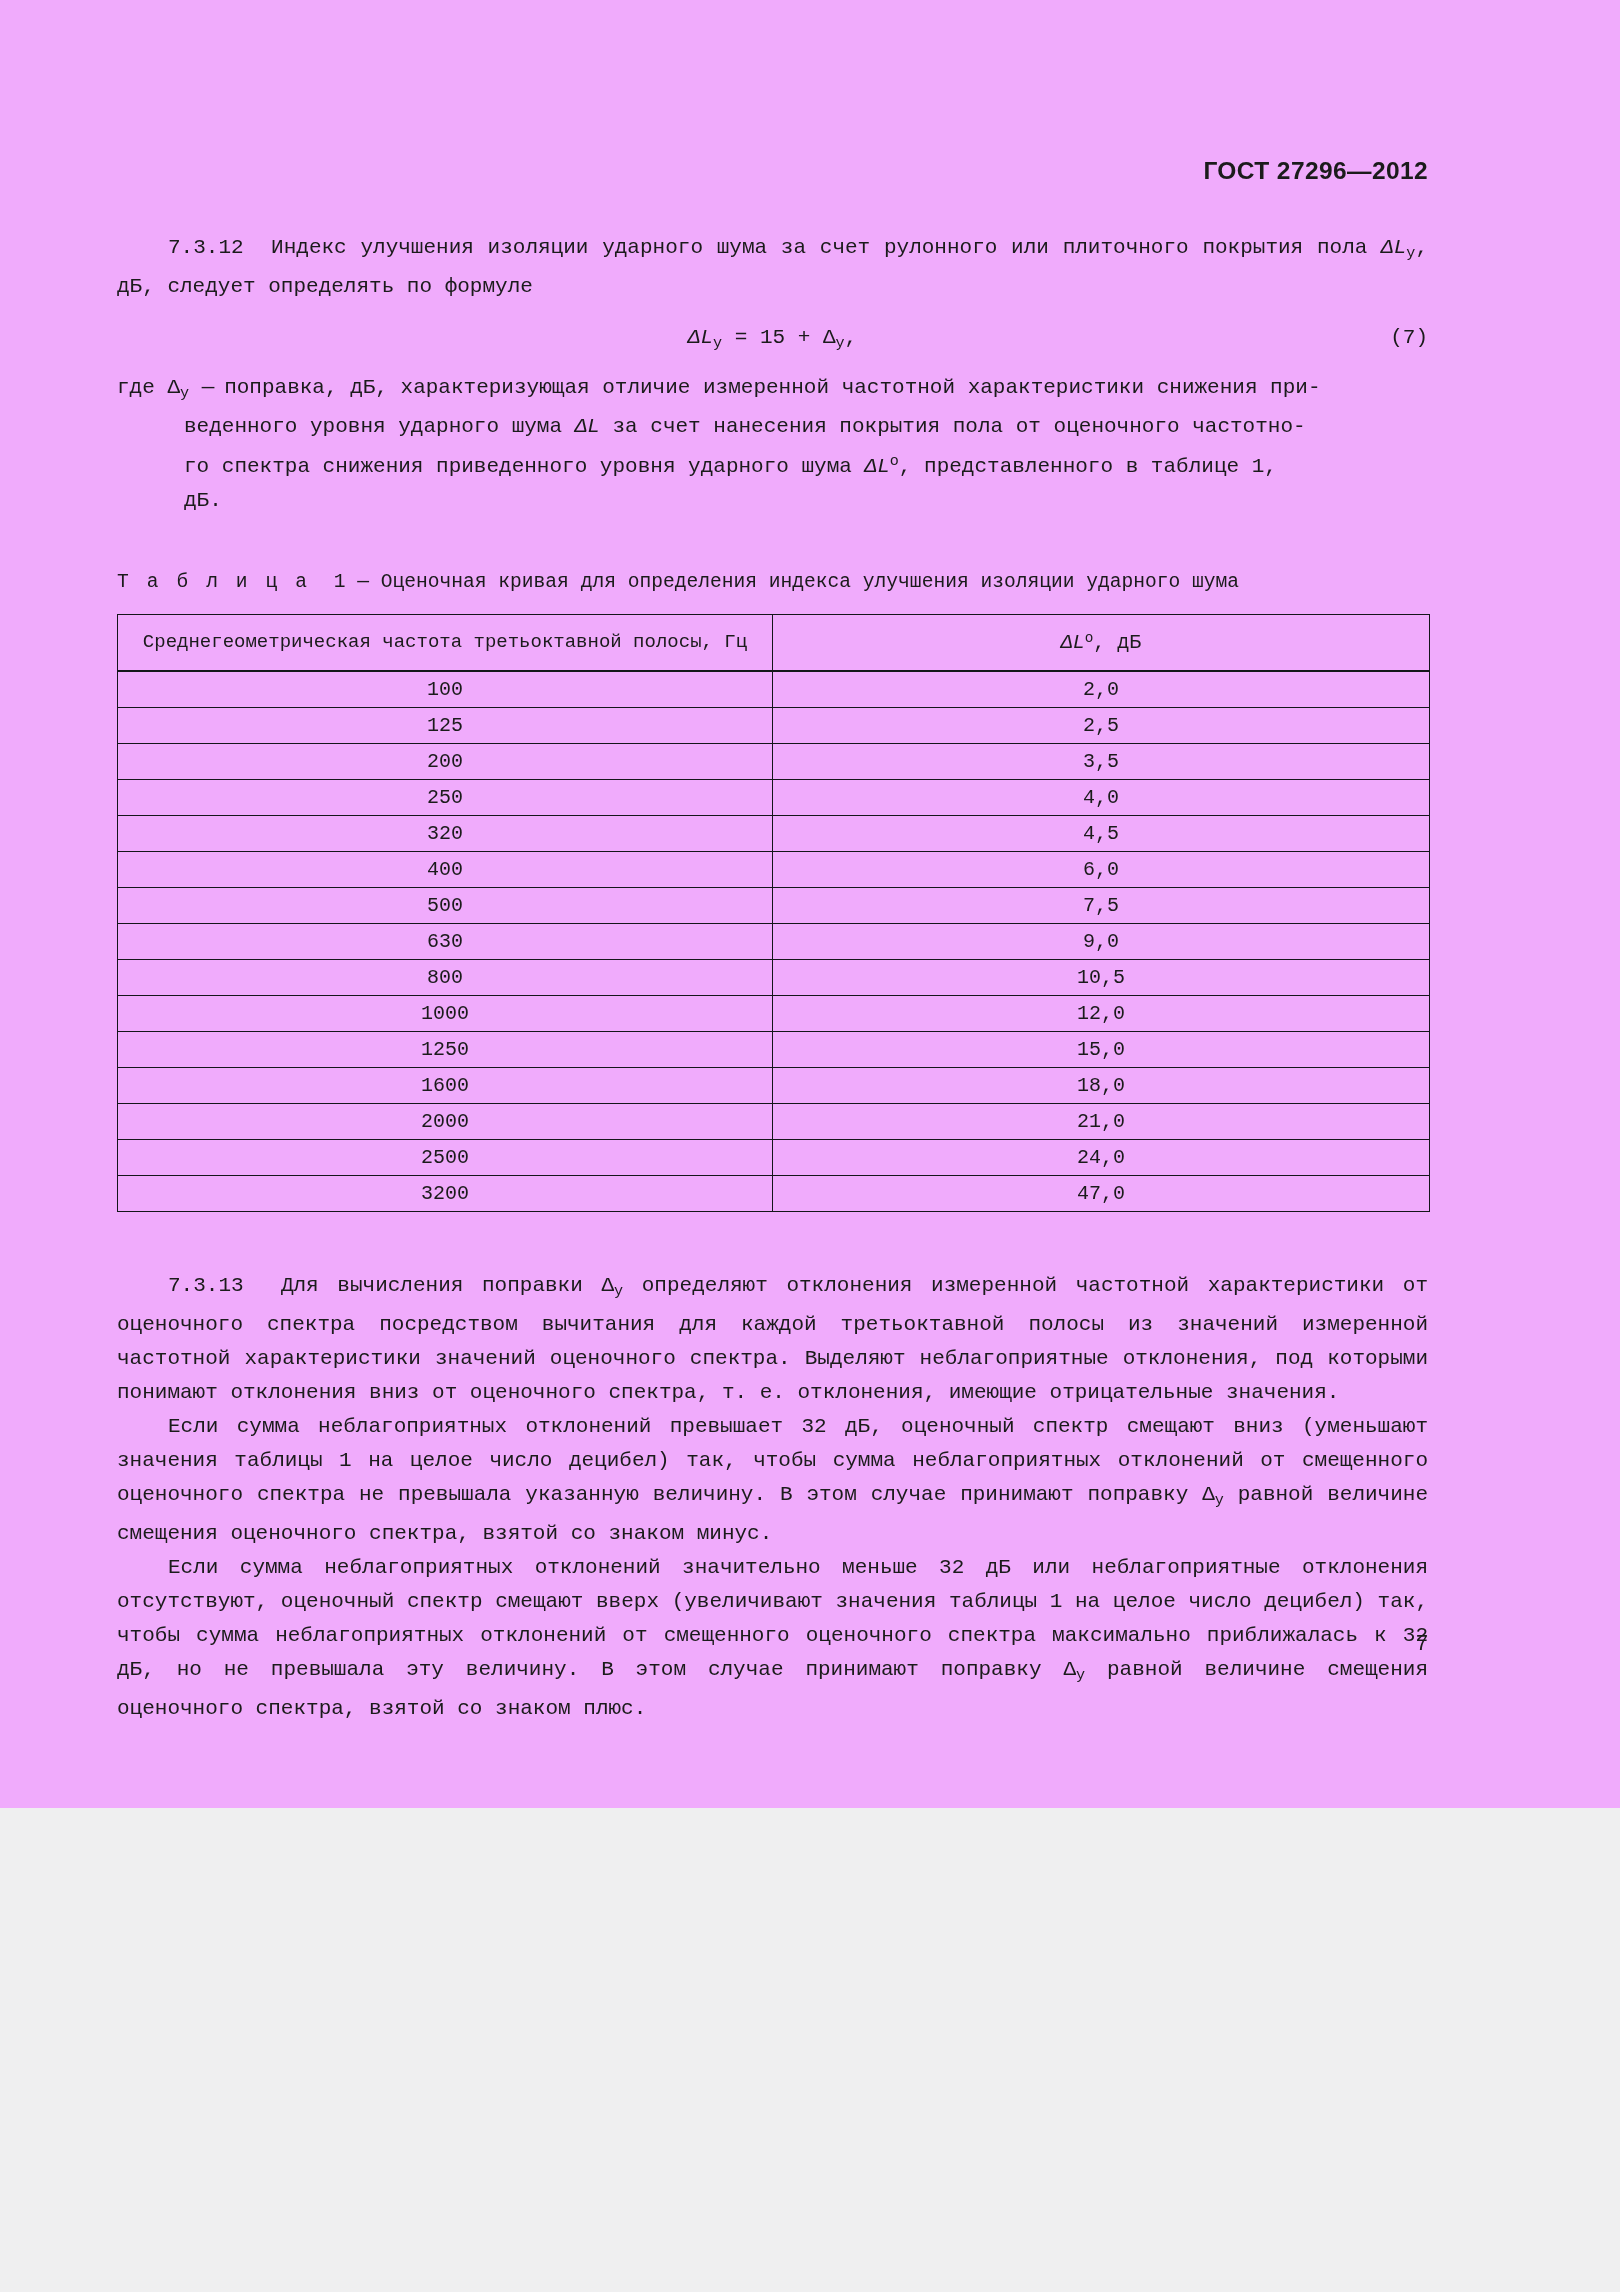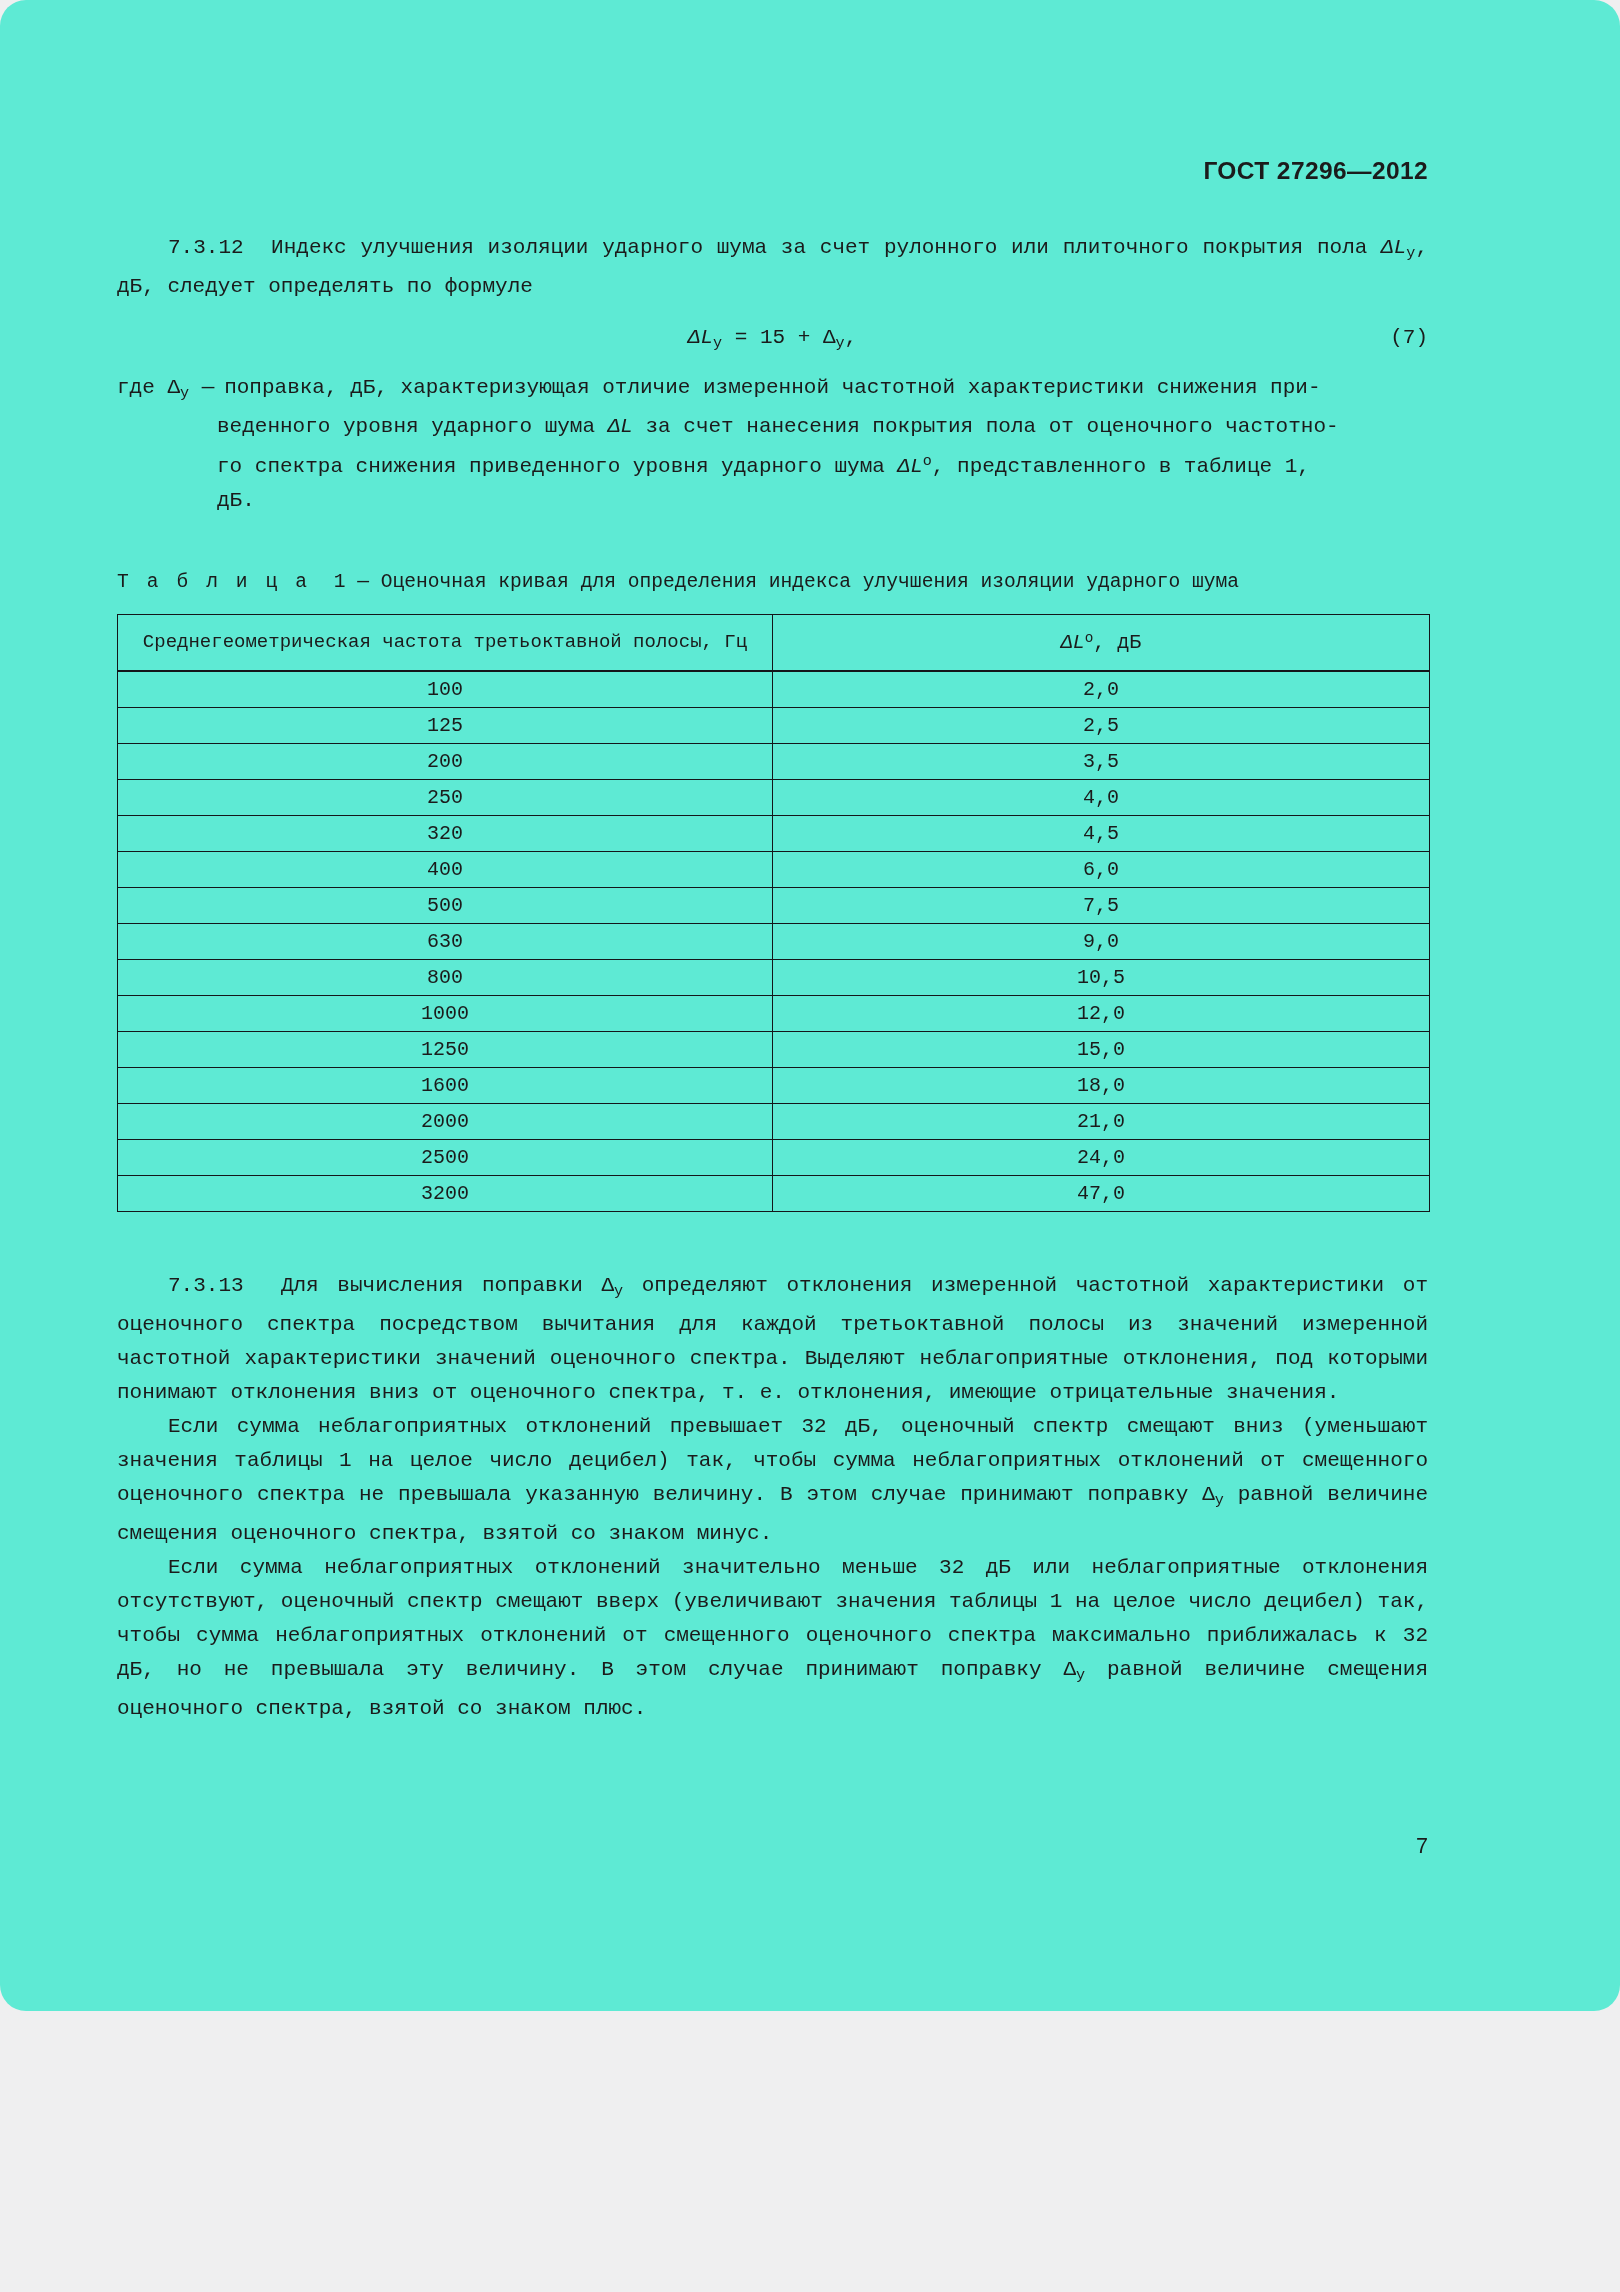--- a/index.html
+++ b/index.html
@@ -13,23 +13,22 @@
     position: relative;
     font-family: "Liberation Sans", sans-serif;
     color: #1b1b1b;
     -webkit-font-smoothing: antialiased;
   }
 
   .page {
     position: absolute;
     left: 0; top: 0;
     width: 1620px;
-    height: 2011px;
-    background: #5eead4;
-    border-radius: 26px;
+    height: 1808px;
+    background: #f0abfc;
   }
 
   
   .doc-header {
     position: absolute;
     top: 157px;
     right: 192px;
     font-size: 24.5px;
     font-weight: bold;
     letter-spacing: 0.4px;
@@ -91,21 +90,21 @@
     flex: 0 0 auto;
     white-space: nowrap;
     padding-right: 9.8px;
   }
   .where-block .wdef {
     flex: 1 1 auto;
     text-align: justify;
     text-justify: inter-word;
   }
   .where-block .wdef-cont {
-    margin-left: 100px;
+    margin-left: 67px;
     text-align: justify;
   }
 
   
   .table-caption {
     margin-top: 51px;
     margin-bottom: 17.6px;
     font-size: 19.6px;
     line-height: 27.4px;
     white-space: nowrap;

